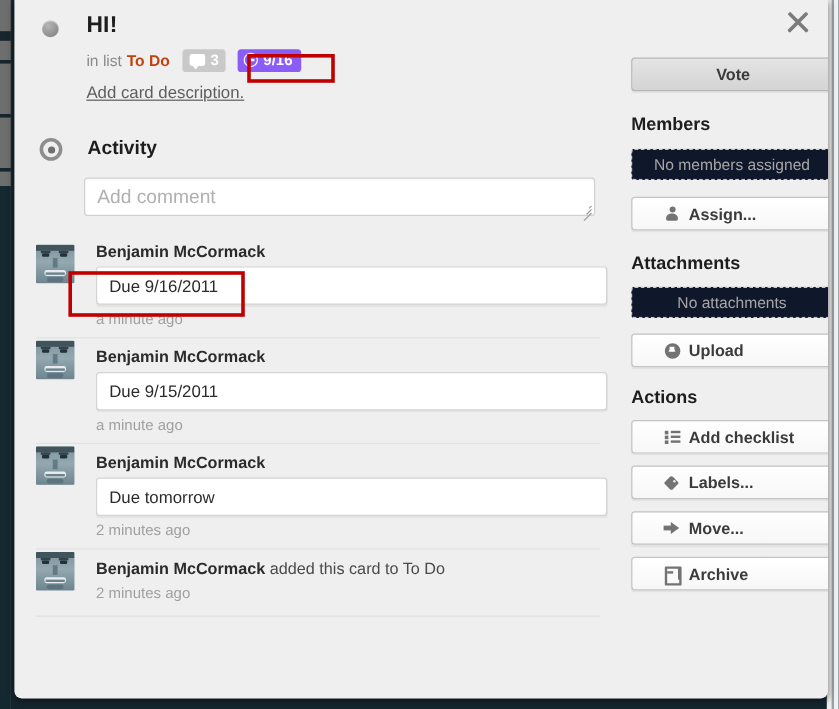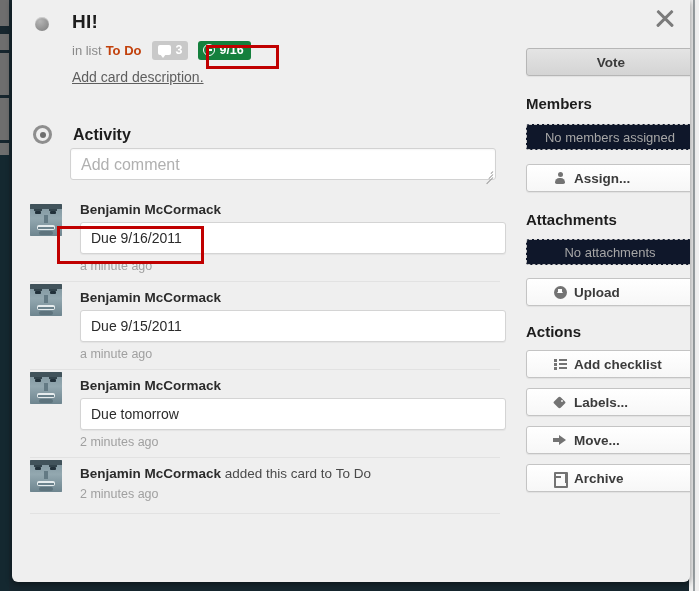--- a/index.html
+++ b/index.html
@@ -73,21 +73,21 @@
   .meta-row .listname { color:#c2410c; font-weight:bold; margin-left:4px; }
 
   .badge {
     display:inline-flex; align-items:center; height:19px;
     border-radius:3px; padding:0 6px; margin-left:11px;
     font-size:12.5px; font-weight:bold; color:#ffffff;
   }
   .badge.comments { background:#c9c9c9; color:#ffffff; }
   .badge.comments .cnt { margin-left:4px; }
   .badge.due {
-    background:#15803d; color:#ffffff;
+    background:#8b5cf6; color:#ffffff;
     margin-left:10px; padding:0 7px 0 5px;align-items:center;
   }
   .badge.due .due-txt { margin-left:4px; }
 
   .speech {
     width:13px; height:10px; background:#ffffff; border-radius:2px; position:relative;
     display:inline-block;
   }
   .speech:after {
     content:""; position:absolute; left:2px; bottom:-3px;
@@ -114,21 +114,21 @@
   }
 
   
   .annot {
     position:absolute; border:3px solid #c00000; pointer-events:none; z-index:30;
   }
   #annot-due  { left:194px; top:45px;  width:73px;  height:24px; }
   #annot-cmt  { left:45px;  top:226px; width:147px; height:38px; }
 
   
-  .activity-head { position:absolute; left:18px; top:125px; display:flex; align-items:center; }
+  .activity-head { position:absolute; left:18px; top:115px; display:flex; align-items:flex-start; }
   .act-icon {
     width:19px; height:19px; border-radius:50%;
     border:3px solid #8e8e8e; background:#efefef; margin-left:3px;
     position:relative;
   }
   .act-icon:after {
     content:""; position:absolute; left:3.5px; top:3.5px;
     width:6px; height:6px; border-radius:50%; background:#6f6f6f;
   }
   .activity-title {

